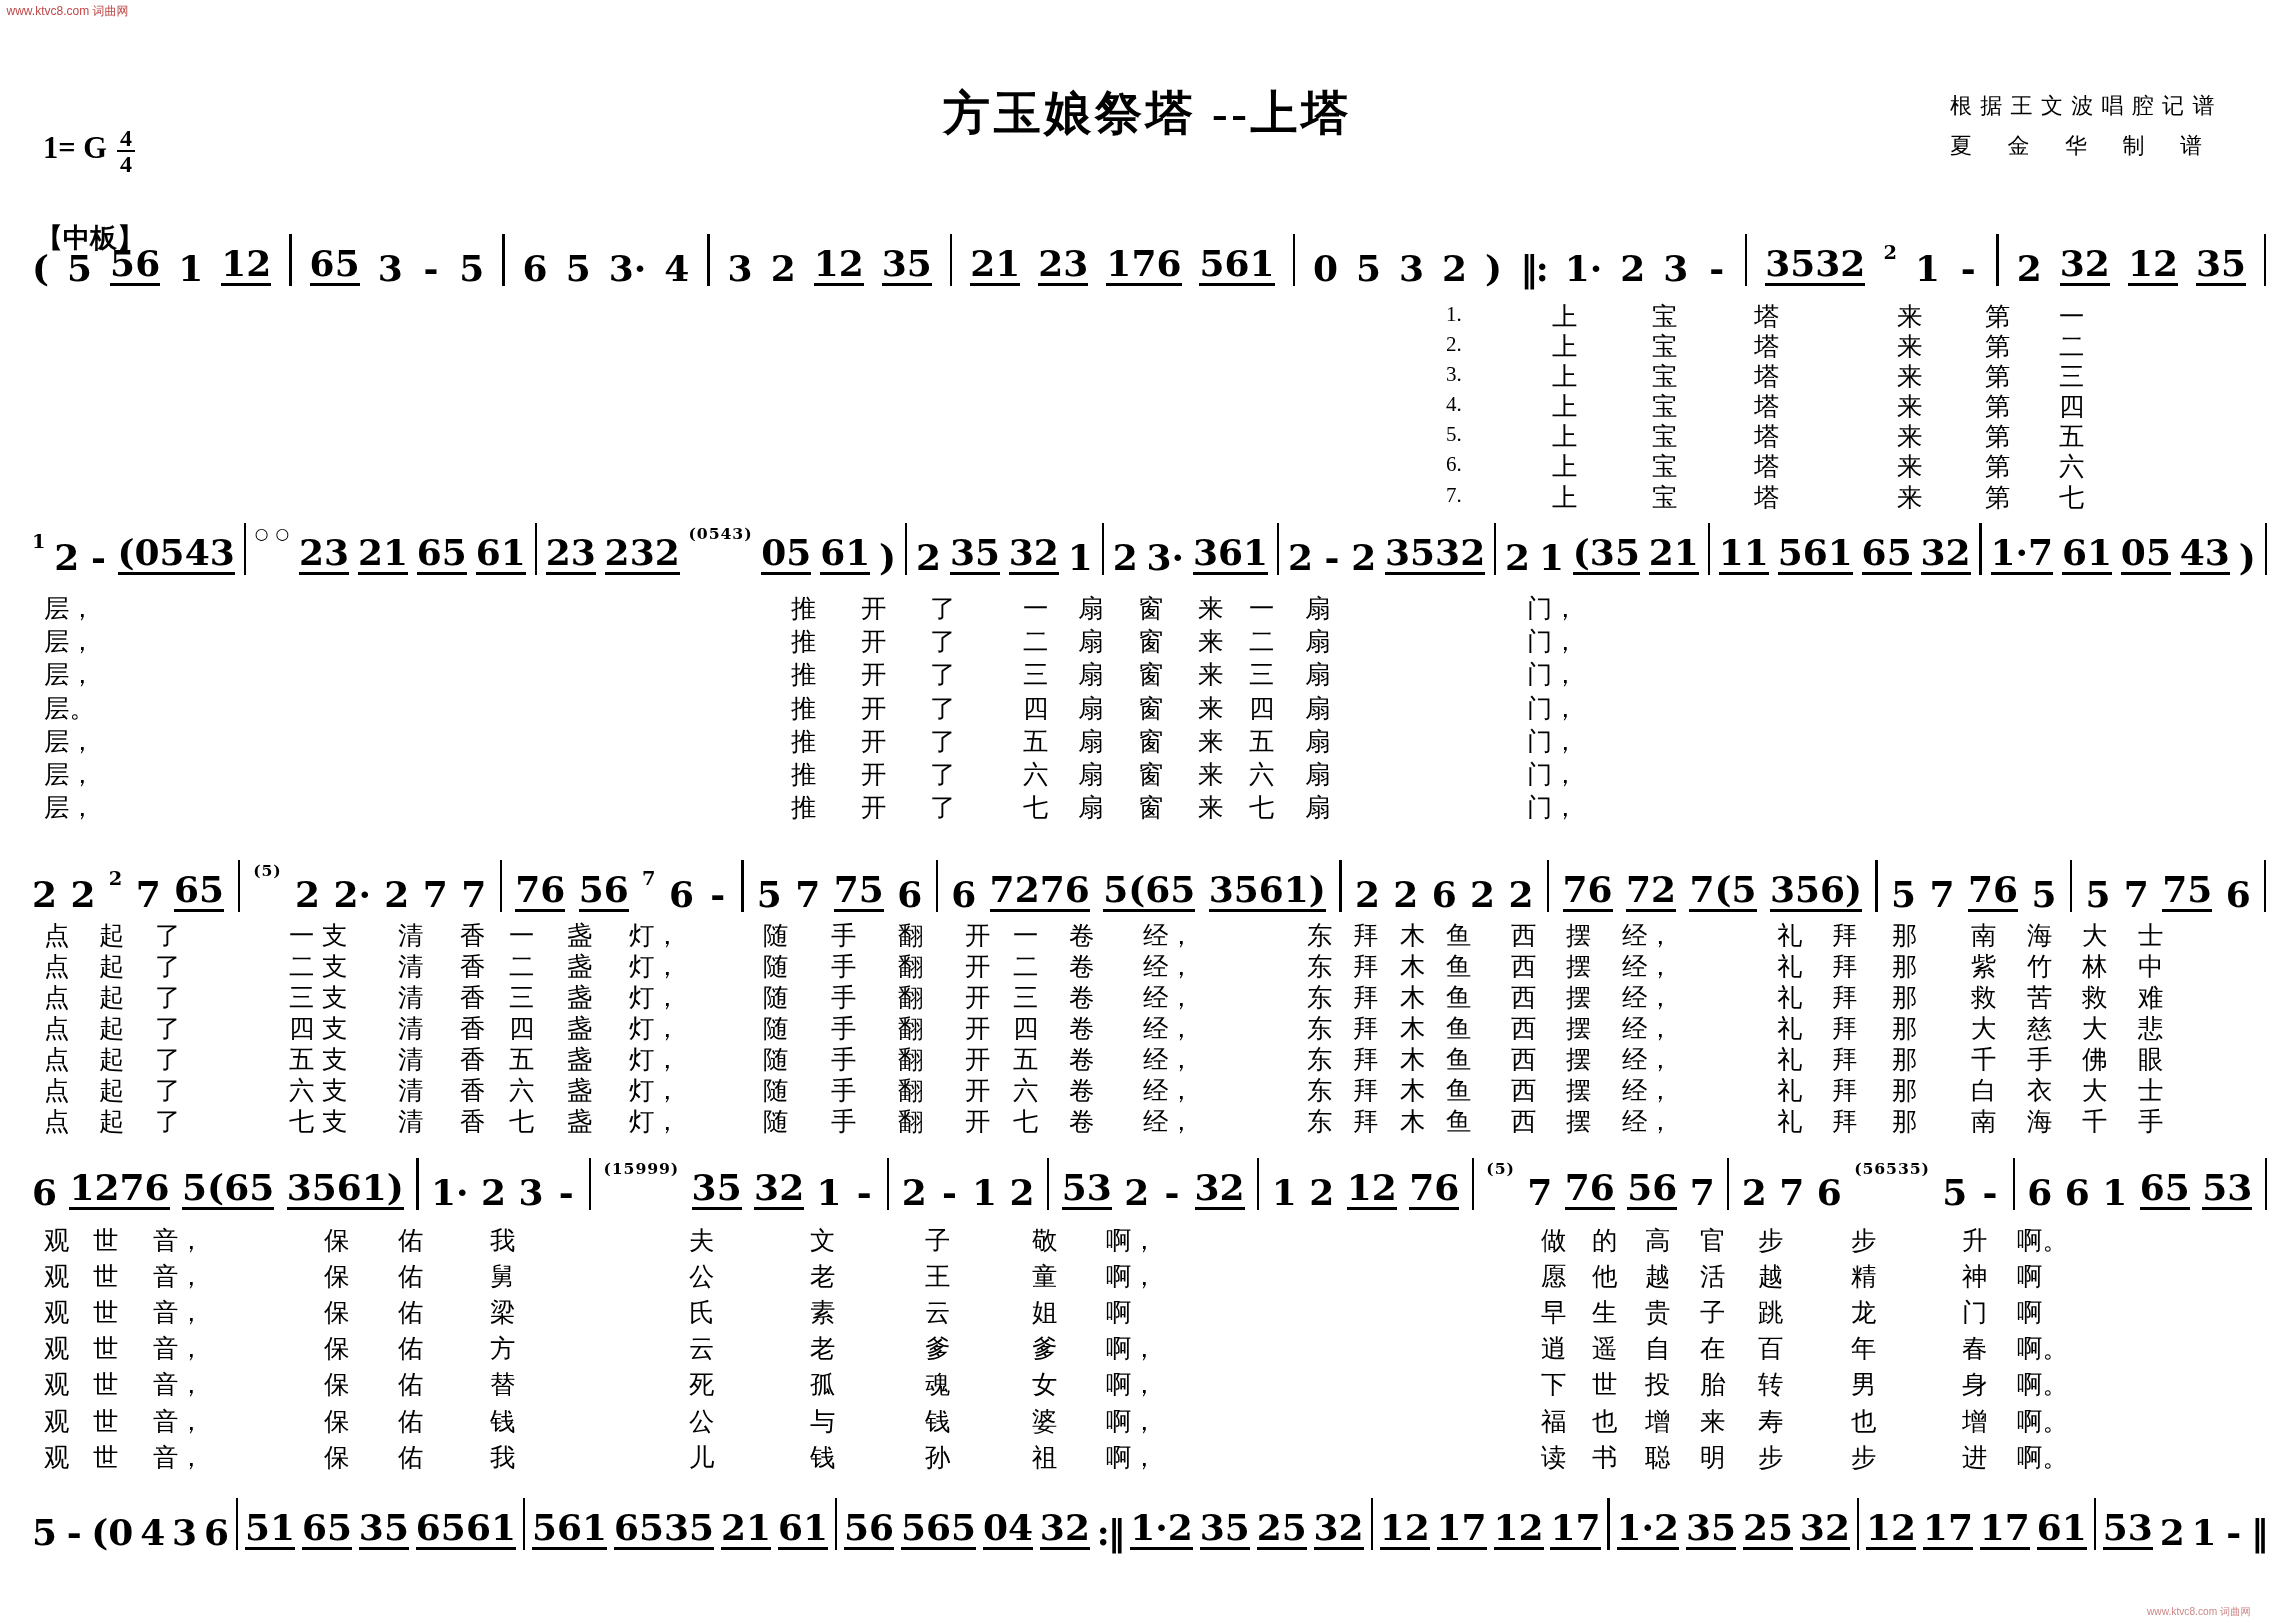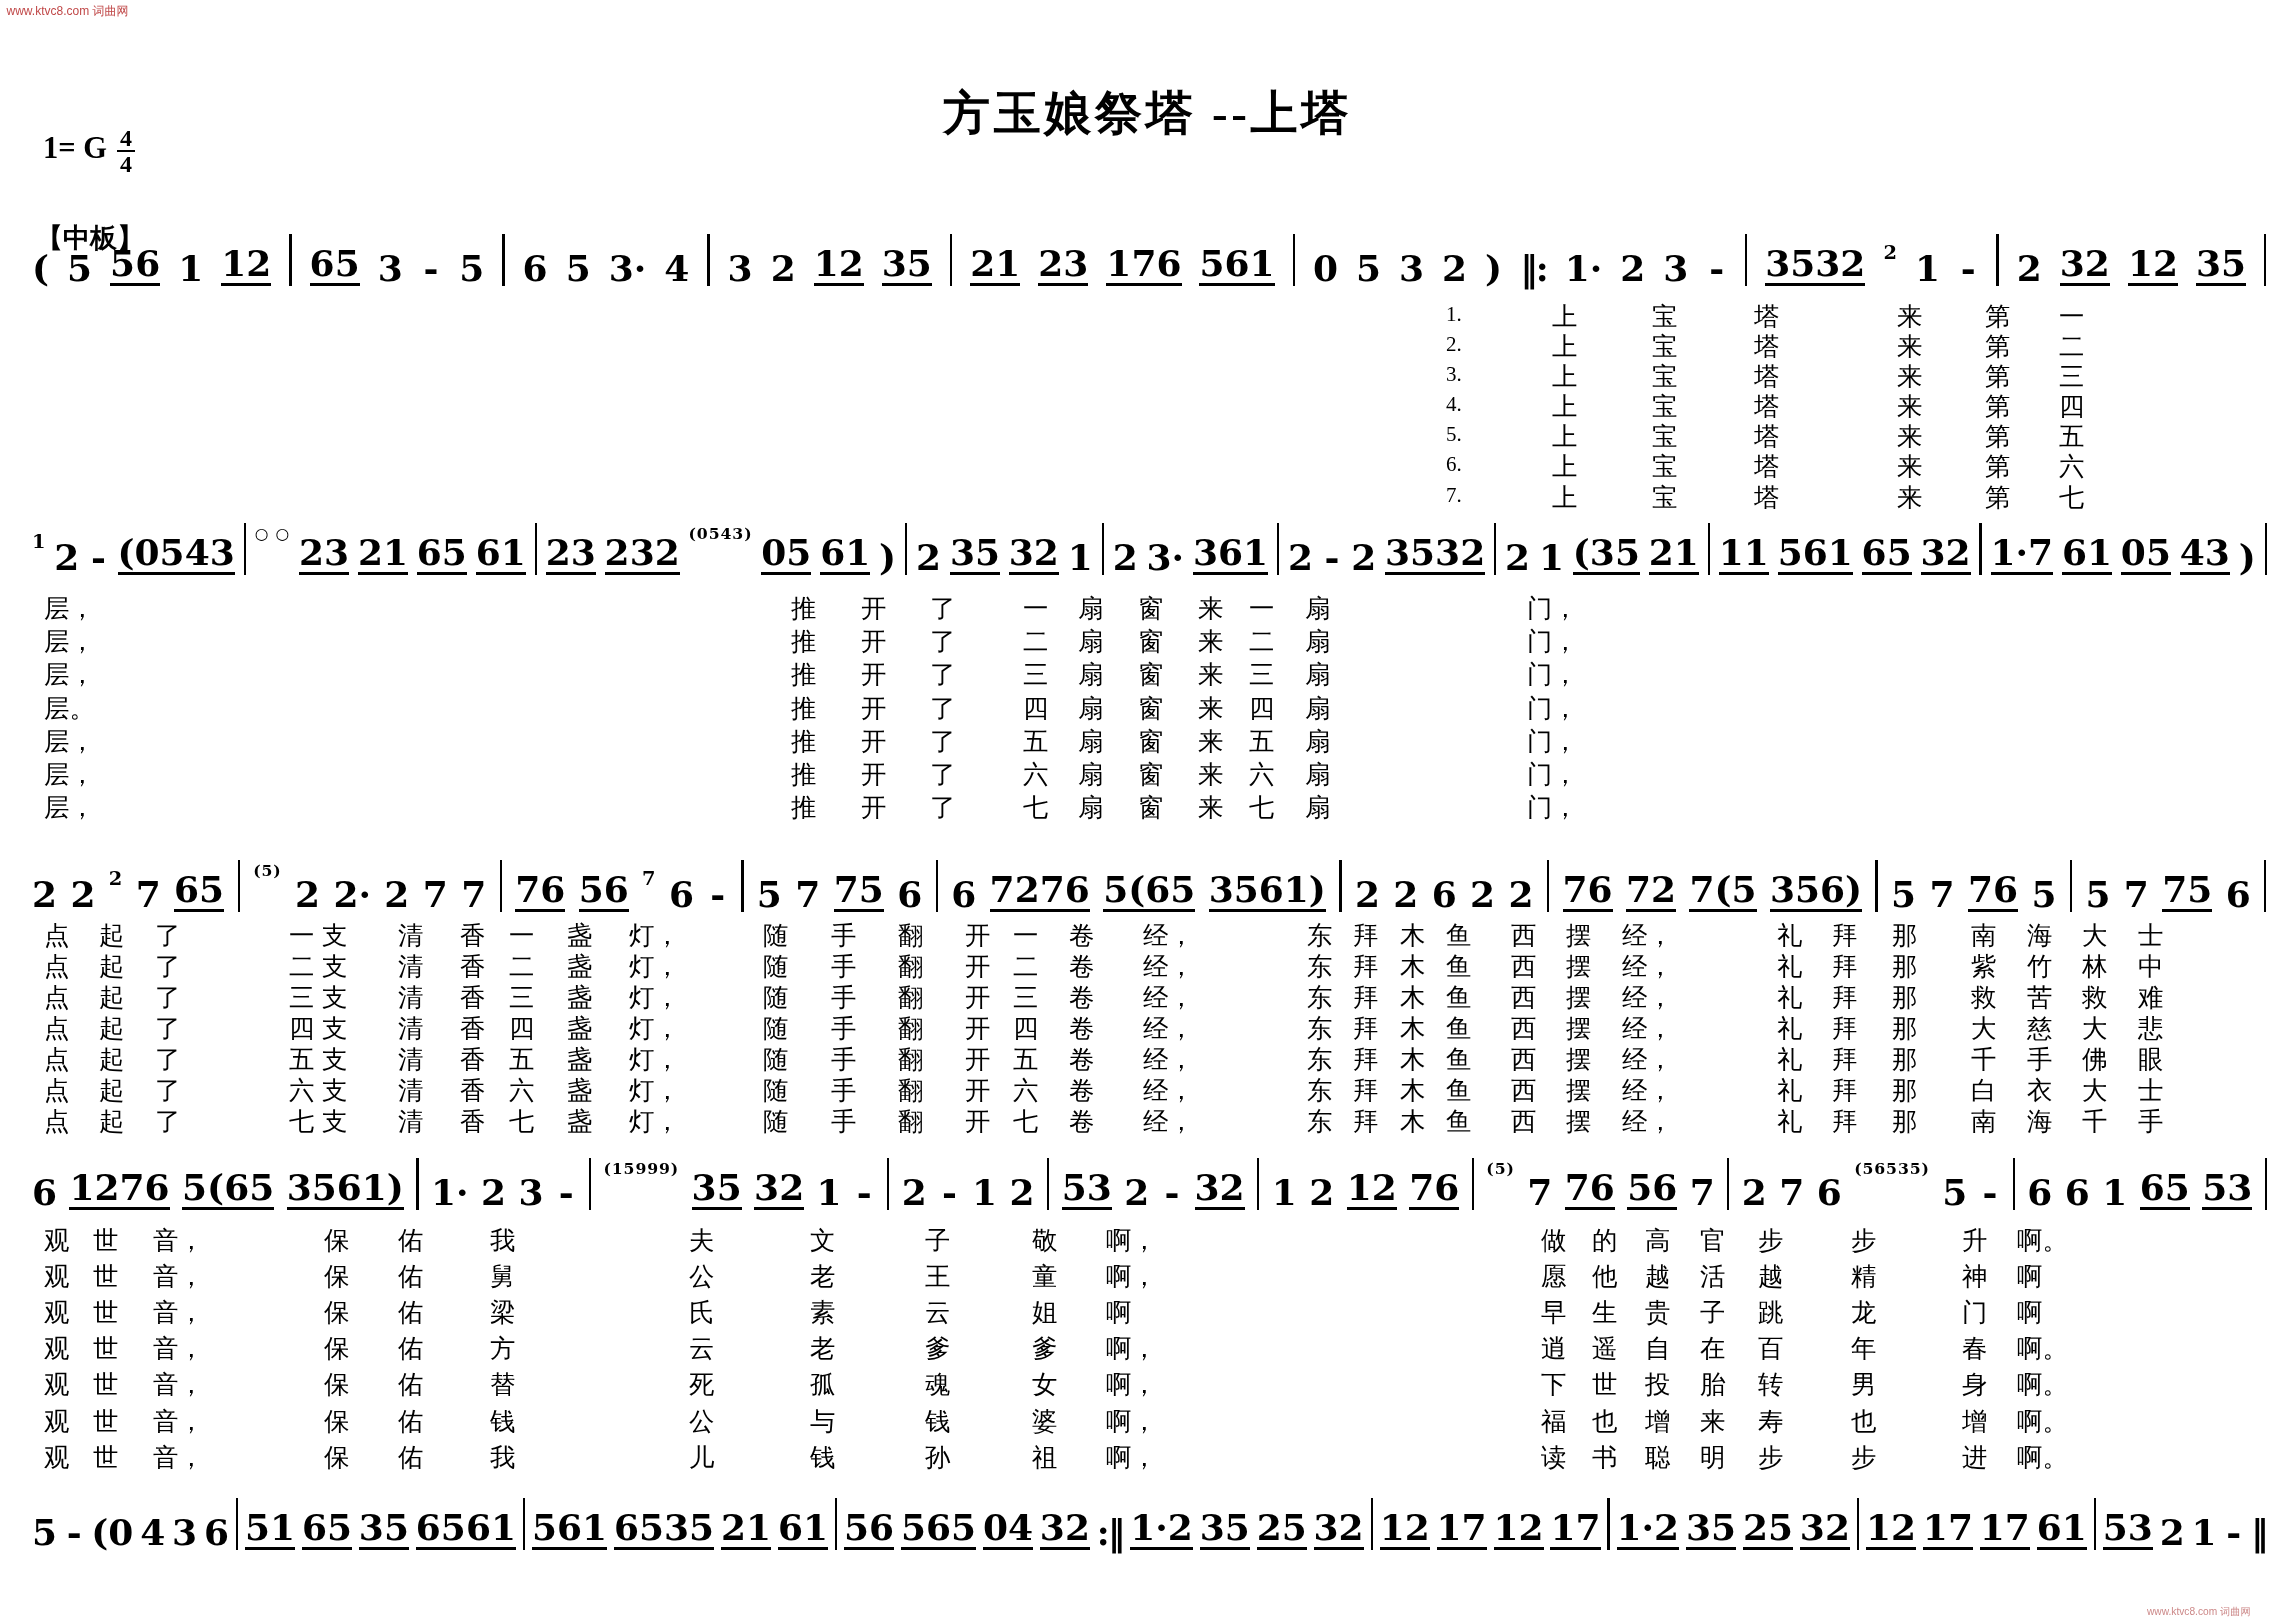--- a/index.html
+++ b/index.html
@@ -32,20 +32,24 @@
   #footer{position:absolute;left:0;top:1572px;width:100%;text-align:center;font-size:17.6px;}
 </style>
 </head>
 <body>
 
 <div id="page">
   <div id="wm-tl" class="wm">www.ktvc8.com 词曲网</div>
 
   <div id="title">方玉娘祭塔 --上塔</div>
 
+  <div id="credits">
+    <div id="credit1">根据王文波唱腔记谱</div>
+    <div id="credit2">夏 金 华 制 谱</div>
+  </div>
 
   <div id="keyblock">
     <span>1= G</span><span class="timesig"><span class="num">4</span><span class="den">4</span></span>
   </div>
 
   <div id="tempo">【中板】</div>
 
   <div id="music-layer">
       <div class="music-line" style="top: 234px;">
         <span class="note">(</span>

